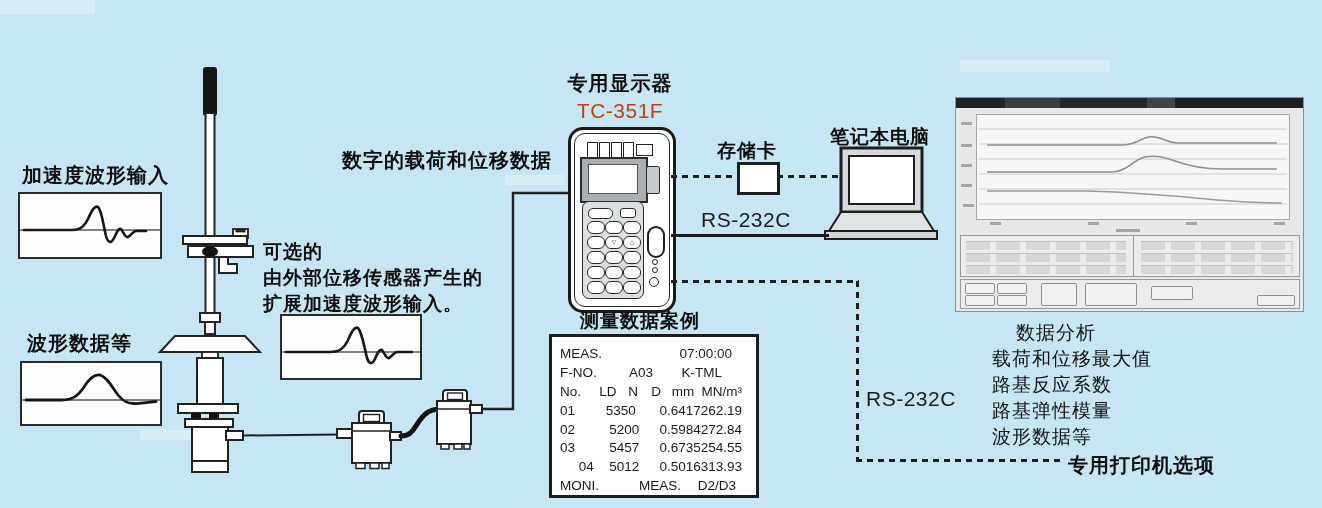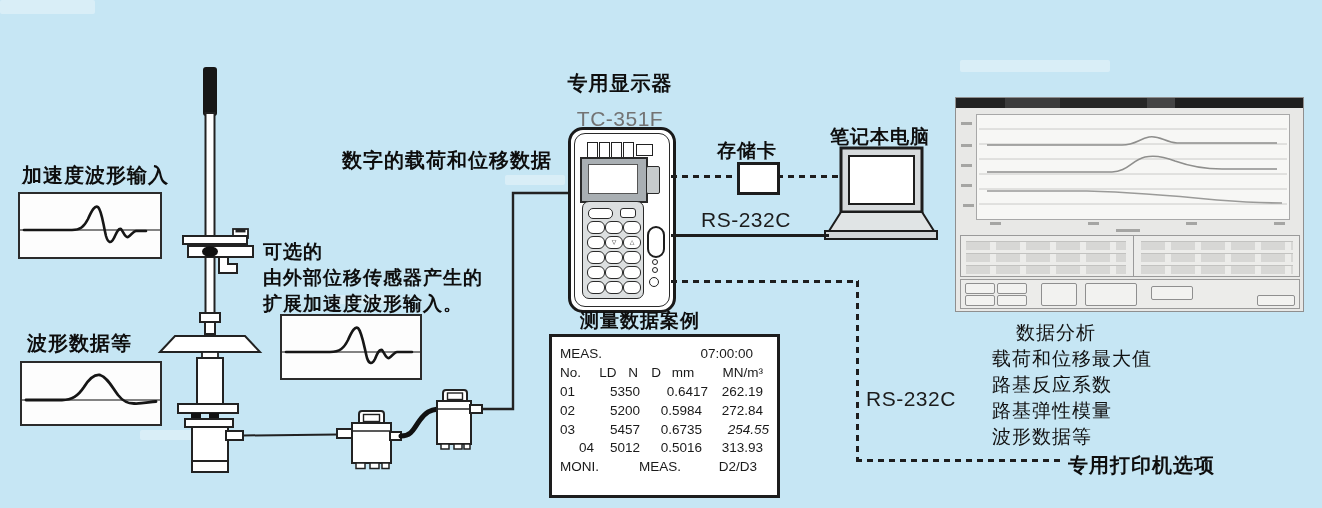--- a/index.html
+++ b/index.html
@@ -143,21 +143,21 @@
     <rect x="464" y="444" width="6" height="5" fill="#fff" stroke="#222" stroke-width="1.5"></rect>
     <rect x="470" y="405" width="12" height="8" fill="#fff" stroke="#222" stroke-width="2"></rect>
 
     <polyline points="482,409 513,409 513,193 568,193" fill="none" stroke="#222" stroke-width="2.4"></polyline>
   </svg>
 
   <div class="abs lbl lbl20" style="left:342px;top:147px;">数字的载荷和位移数据</div>
 
   <div class="abs" style="left:560px;top:70px;width:120px;text-align:center;">
     <div class="lbl lbl20">专用显示器</div>
-    <div class="latin" style="font-size:21px;margin-top:10px;color:#737373;">TC-351F</div>
+    <div class="latin" style="font-size:21px;margin-top:2px;color:#c2410c;">TC-351F</div>
   </div>
 
   <div class="abs device" style="left:568px;top:127px;width:102px;height:180px;">
     <div class="device-inner"></div>
     <div class="vent" style="left:16px;"></div>
     <div class="vent" style="left:28px;"></div>
     <div class="vent" style="left:40px;"></div>
     <div class="vent" style="left:52px;"></div>
     <div class="vent2" style="left:65px;top:14px;width:15px;height:10px;"></div>
     <div class="dscreen">
@@ -205,24 +205,29 @@
   <div class="abs latin" style="left:701px;top:208px;font-size:21px;color:#1c1c1c;">RS-232C</div>
   <div class="abs hsolid" style="left:671px;top:234px;width:158px;"></div>
 
   <div class="abs hdash" style="left:671px;top:280px;width:188px;"></div>
   <div class="abs vdash" style="left:856px;top:281px;height:180px;"></div>
   <div class="abs hdash" style="left:856px;top:459px;width:206px;"></div>
   <div class="abs latin" style="left:866px;top:387px;font-size:21px;color:#1c1c1c;">RS-232C</div>
   <div class="abs lbl lbl19" style="left:580px;top:308px;">测量数据案例</div>
 
   <div class="abs lbl lbl20" style="left:1068px;top:452px;">专用打印机选项</div>
-  <div class="abs mtable" style="left:549px;top:334px;width:231px;height:164px;">
+  <div class="abs mtable" style="left:549px;top:334px;width:210px;height:164px;">
     <div class="t-row">
       <span class="cL" style="flex:1;">MEAS.</span>
       <span class="cR" style="margin-right:16px;">07:00:00</span>
+    </div>
+    <div class="t-row">
+      <span class="cL" style="width:56px;">F-NO.</span>
+      <span class="cC" style="width:50px;">A03</span>
+      <span class="cR" style="margin-left:auto;margin-right:26px;">K-TML</span>
     </div>
     <div class="t-row">
       <span class="cL" style="width:34px;">No.</span>
       <span class="cC" style="width:28px;">LD</span>
       <span class="cC" style="width:22px;">N</span>
       <span class="cC" style="width:24px;">D</span>
       <span class="cC" style="width:30px;">mm</span>
       <span class="cR" style="flex:1;margin-right:6px;">MN/m³</span>
     </div>
     <div class="t-row">
@@ -234,21 +239,21 @@
     <div class="t-row">
       <span class="cL" style="width:34px;">02</span>
       <span class="cR" style="width:46px;">5200</span>
       <span class="cR" style="width:62px;">0.5984</span>
       <span class="cR" style="width:62px;margin-right:6px;flex:1;">272.84</span>
     </div>
     <div class="t-row">
       <span class="cL" style="width:34px;">03</span>
       <span class="cR" style="width:46px;">5457</span>
       <span class="cR" style="width:62px;">0.6735</span>
-      <span class="cR" style="width:62px;margin-right:0;flex:1;font-style:italic;">254.55</span>
+      <span class="cR" style="width:62px;margin-right:6px;flex:1;">254.55</span>
     </div>
     <div class="t-row">
       <span class="cL" style="width:34px;text-align:right;">04</span>
       <span class="cR" style="width:46px;">5012</span>
       <span class="cR" style="width:62px;">0.5016</span>
       <span class="cR" style="width:62px;margin-right:6px;flex:1;">313.93</span>
     </div>
     <div class="t-row">
       <span class="cL" style="width:70px;">MONI.</span>
       <span class="cC" style="width:60px;">MEAS.</span>

